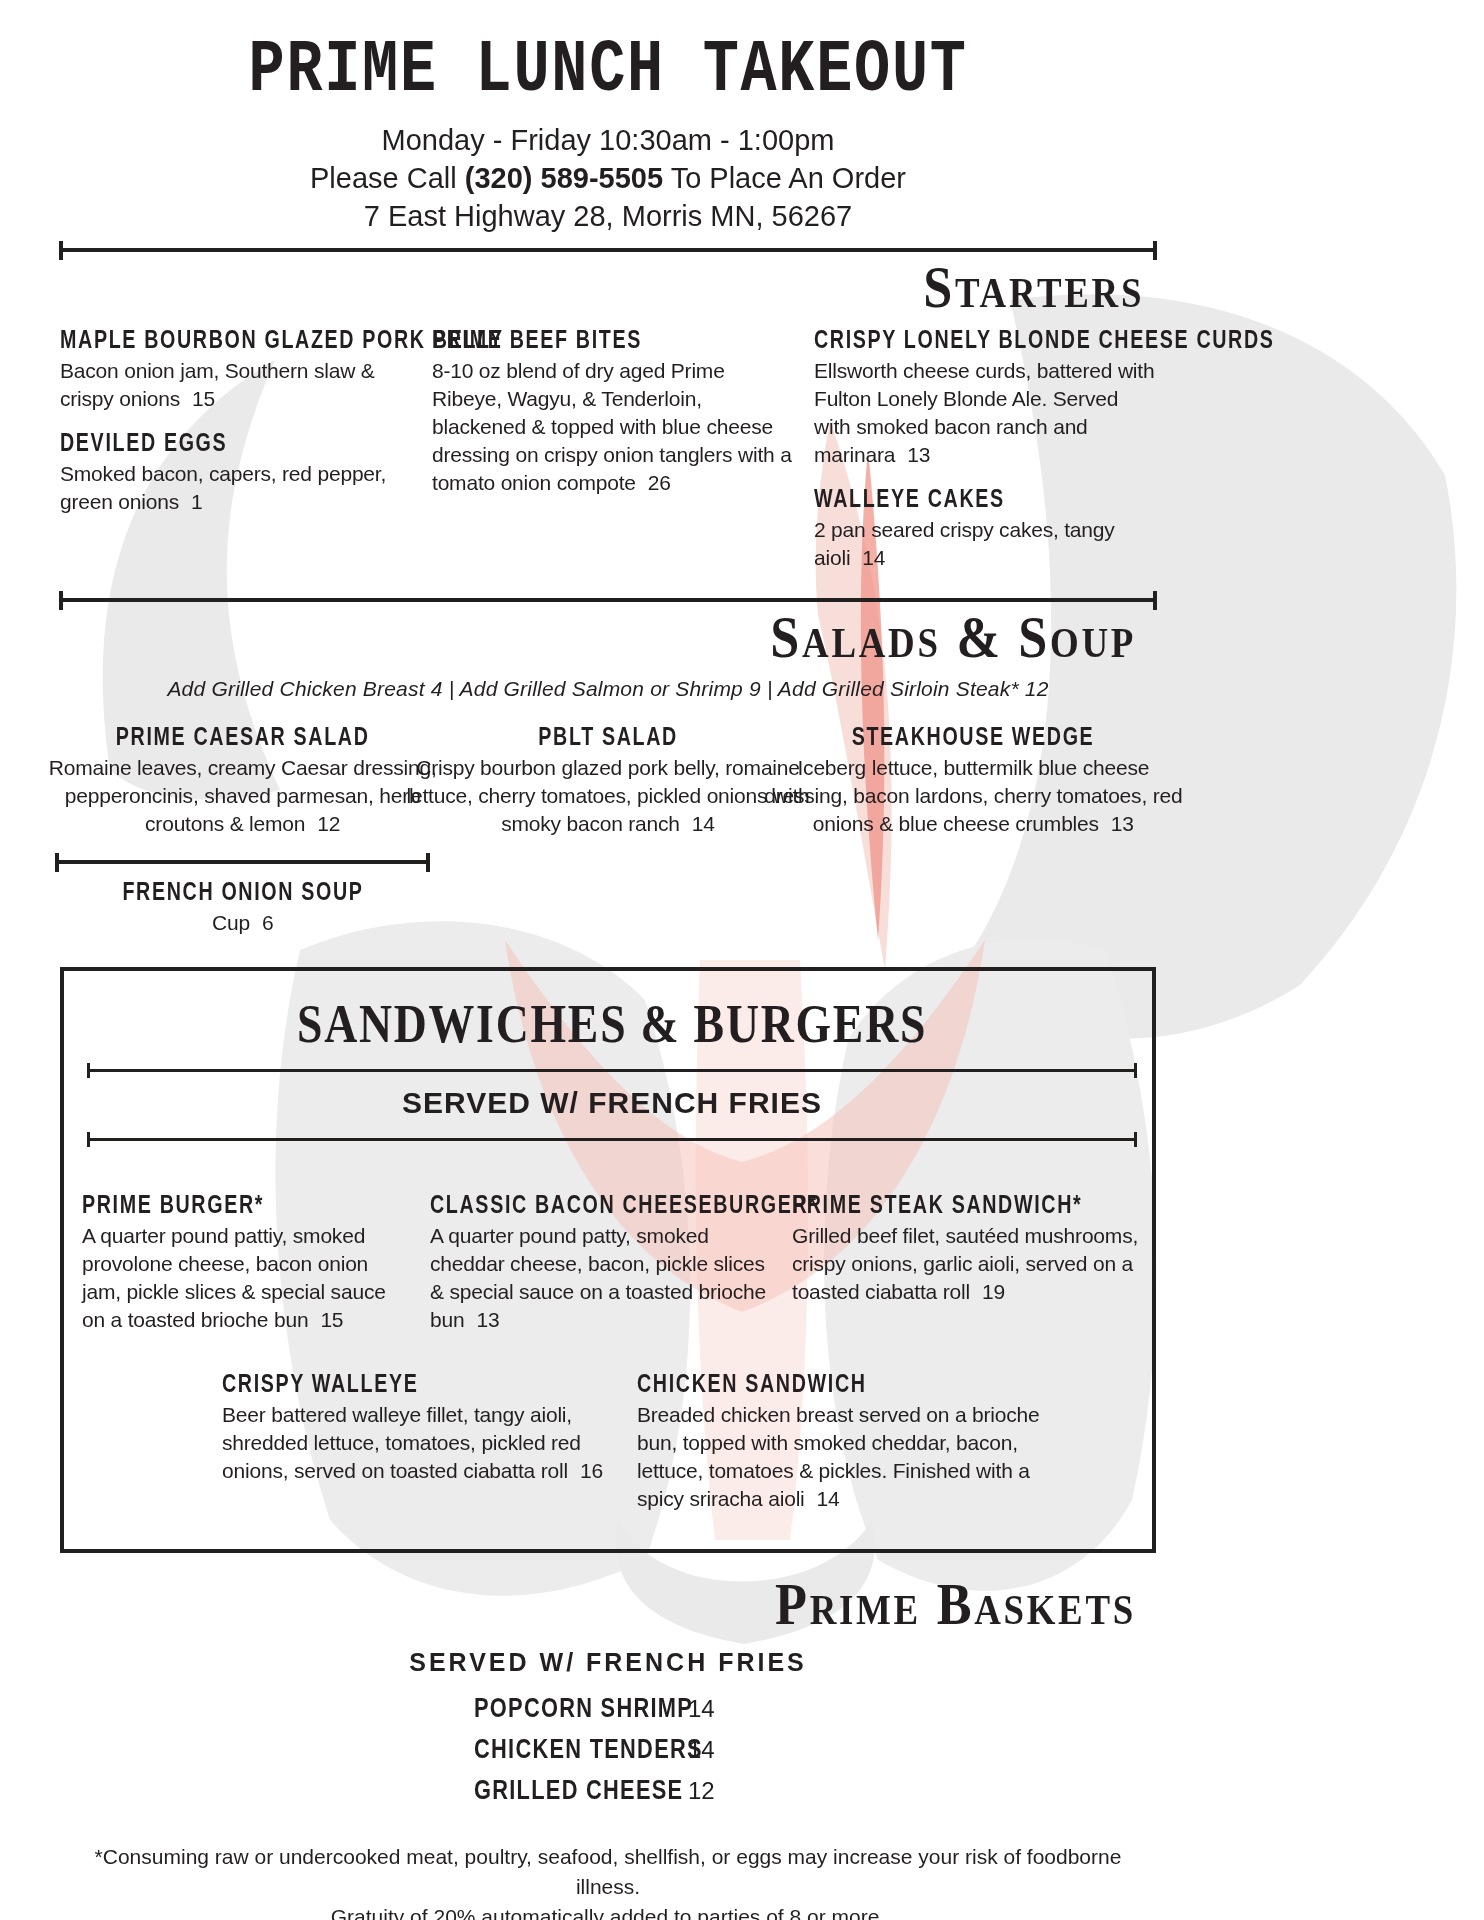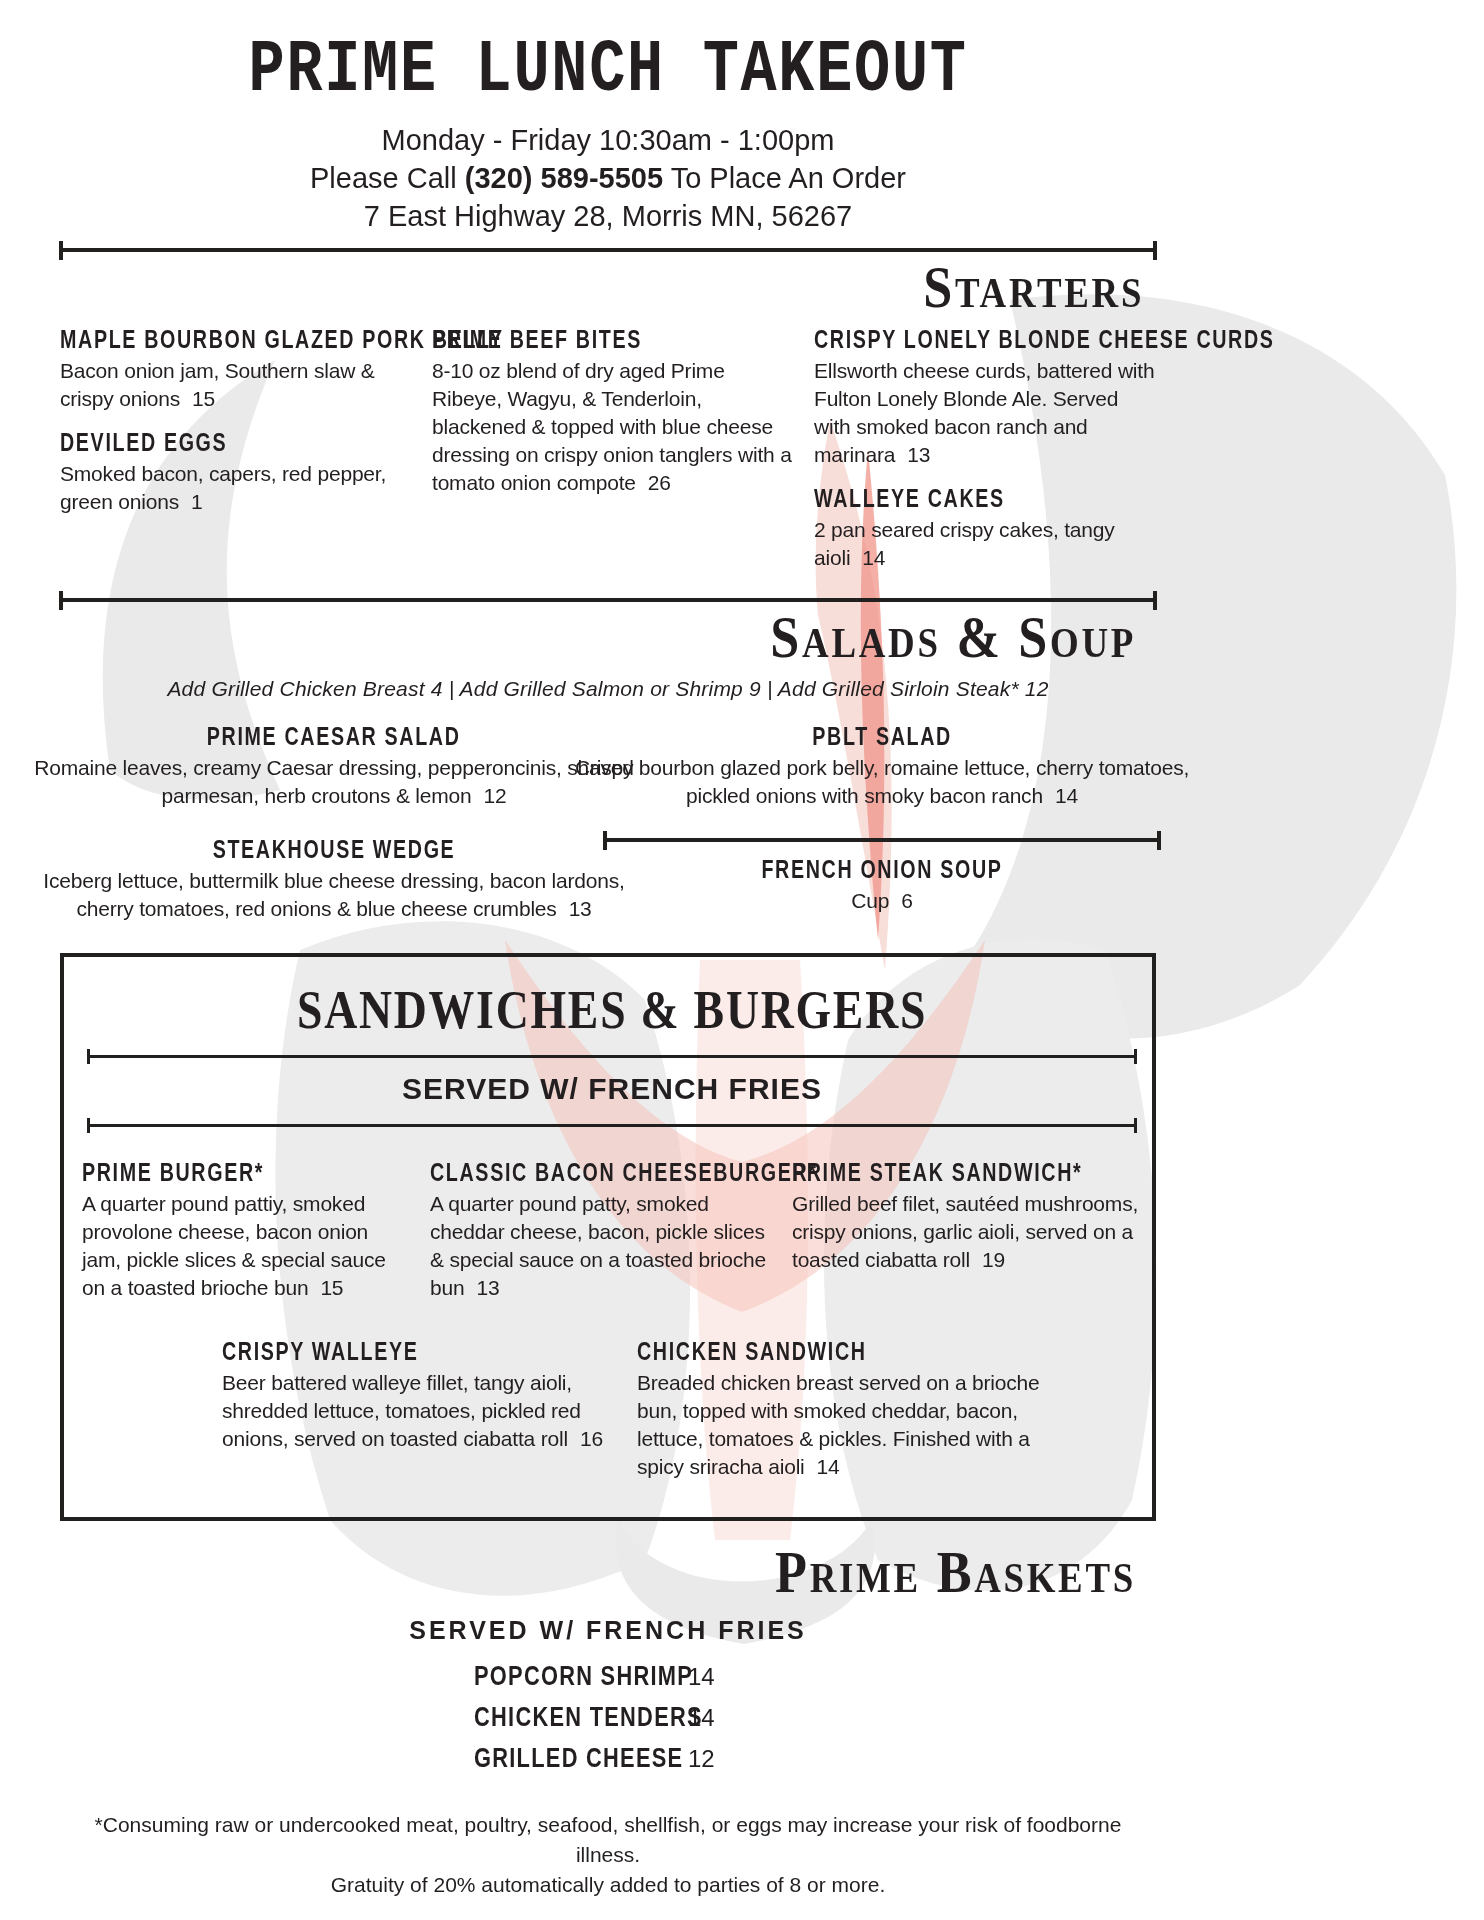--- a/index.html
+++ b/index.html
@@ -40,34 +40,34 @@
   .price{margin-left:12px}
   .item + .item{margin-top:16px}
 
   
   .grid3{display:grid;grid-template-columns:372px 382px 342px;margin-top:8px}
   .grid3 .c1{padding-right:36px}
   .grid3 .c2{padding-right:18px}
 
   
   .addons{font-style:italic;font-size:21px;letter-spacing:.2px;text-align:center;margin-top:8px}
-  .grid2{display:grid;grid-template-columns:1fr 1fr;margin-top:22px;text-align:center;row-gap:26px}
+  .grid2{display:grid;grid-template-columns:1fr 1fr 1fr;margin-top:22px;text-align:center;row-gap:20px}
   .scell .iname{transform-origin:center bottom}
   .scell .idesc{margin:3px -35px 0}
   .souprule{margin:2px -4px 14px}
 
   
   .swbox{border:4px solid #221f1f;margin-top:30px;padding:26px 10px 36px 18px}
   .swhead{font-family:"Liberation Serif",serif;font-weight:700;font-size:52px;line-height:1.05;
           letter-spacing:2px;text-align:center;white-space:nowrap}
   .swhead .cond{transform:scale(.88,1.05)}
   .innerrule{margin:18px 6px 0;border-top:3px solid #221f1f}
   .innerrule::before,.innerrule::after{width:3px;height:15px;top:-9px}
   .swsub{font-weight:700;font-size:30px;letter-spacing:1px;text-align:center;margin-top:14px}
-  .swrow1{display:grid;grid-template-columns:348px 362px 1fr;margin-top:32px}
+  .swrow1{display:grid;grid-template-columns:348px 362px 1fr;margin-top:50px}
   .swrow1 .cell{padding-right:24px}
   .swrow1 .cell:last-child{padding-right:4px}
   .swrow2{display:grid;grid-template-columns:415px 440px;padding-left:140px;margin-top:36px}
   .swrow2 .cell{padding-right:25px}
 
   
   .bhead{margin-top:20px}
   .bsub{font-weight:700;font-size:25px;letter-spacing:3px;text-align:center;margin-top:12px}
   .bitems{width:268px;margin:16px auto 0}
   .brow{display:grid;grid-template-columns:214px 1fr;align-items:baseline}

